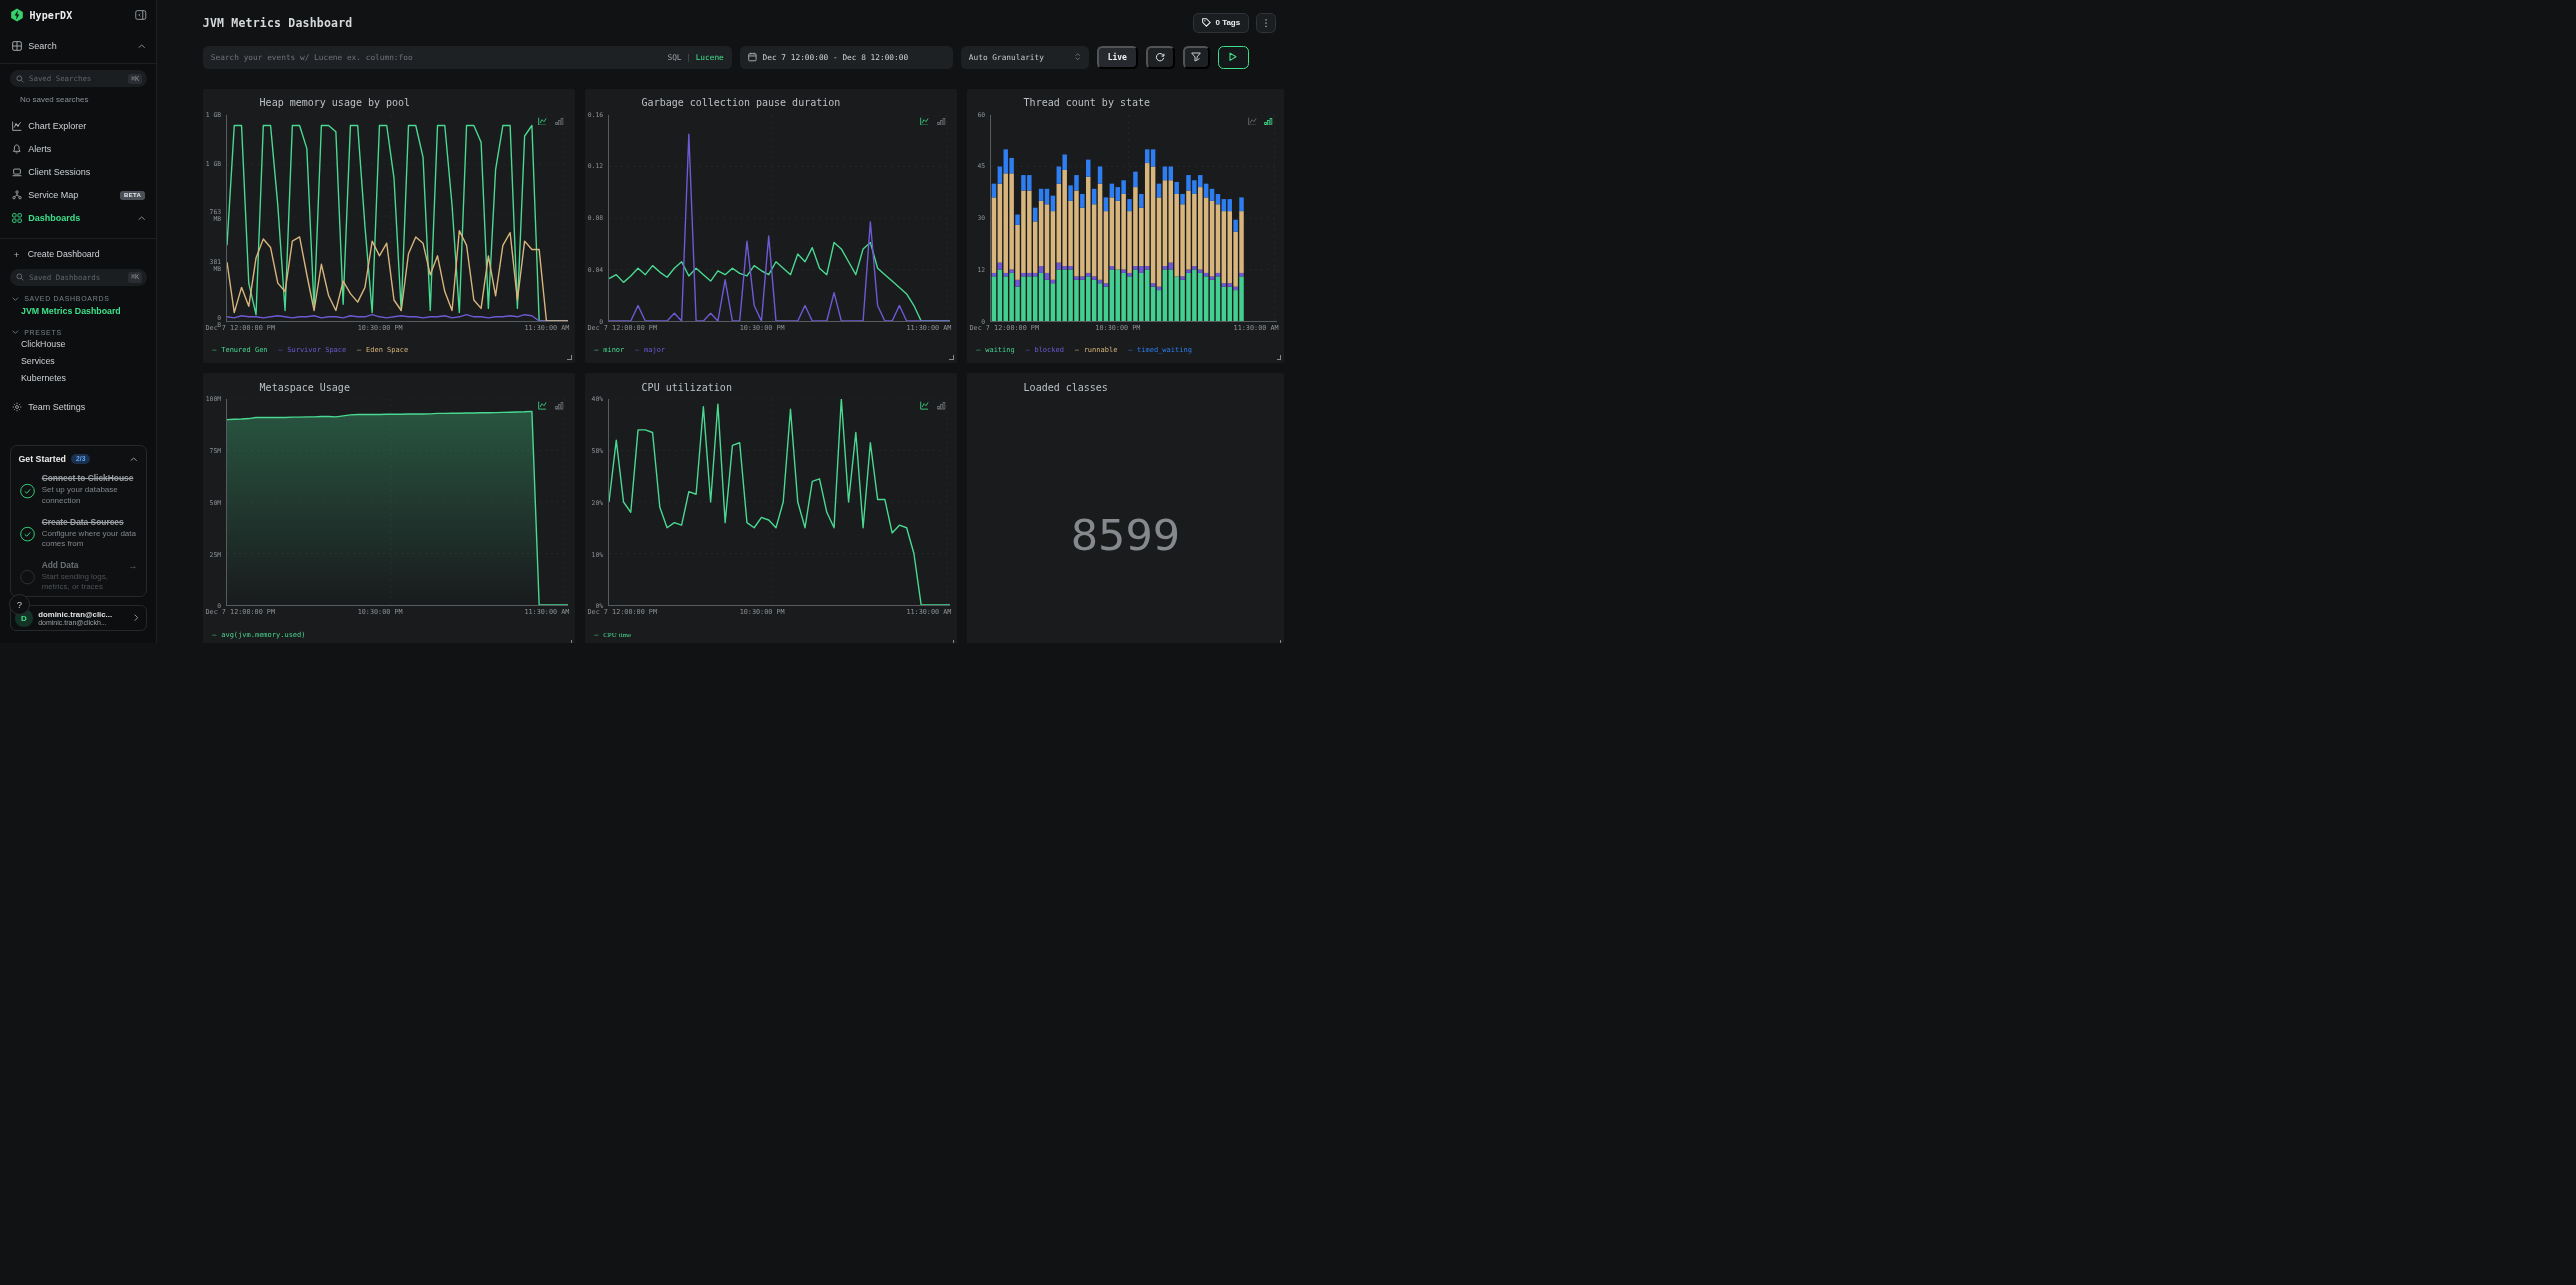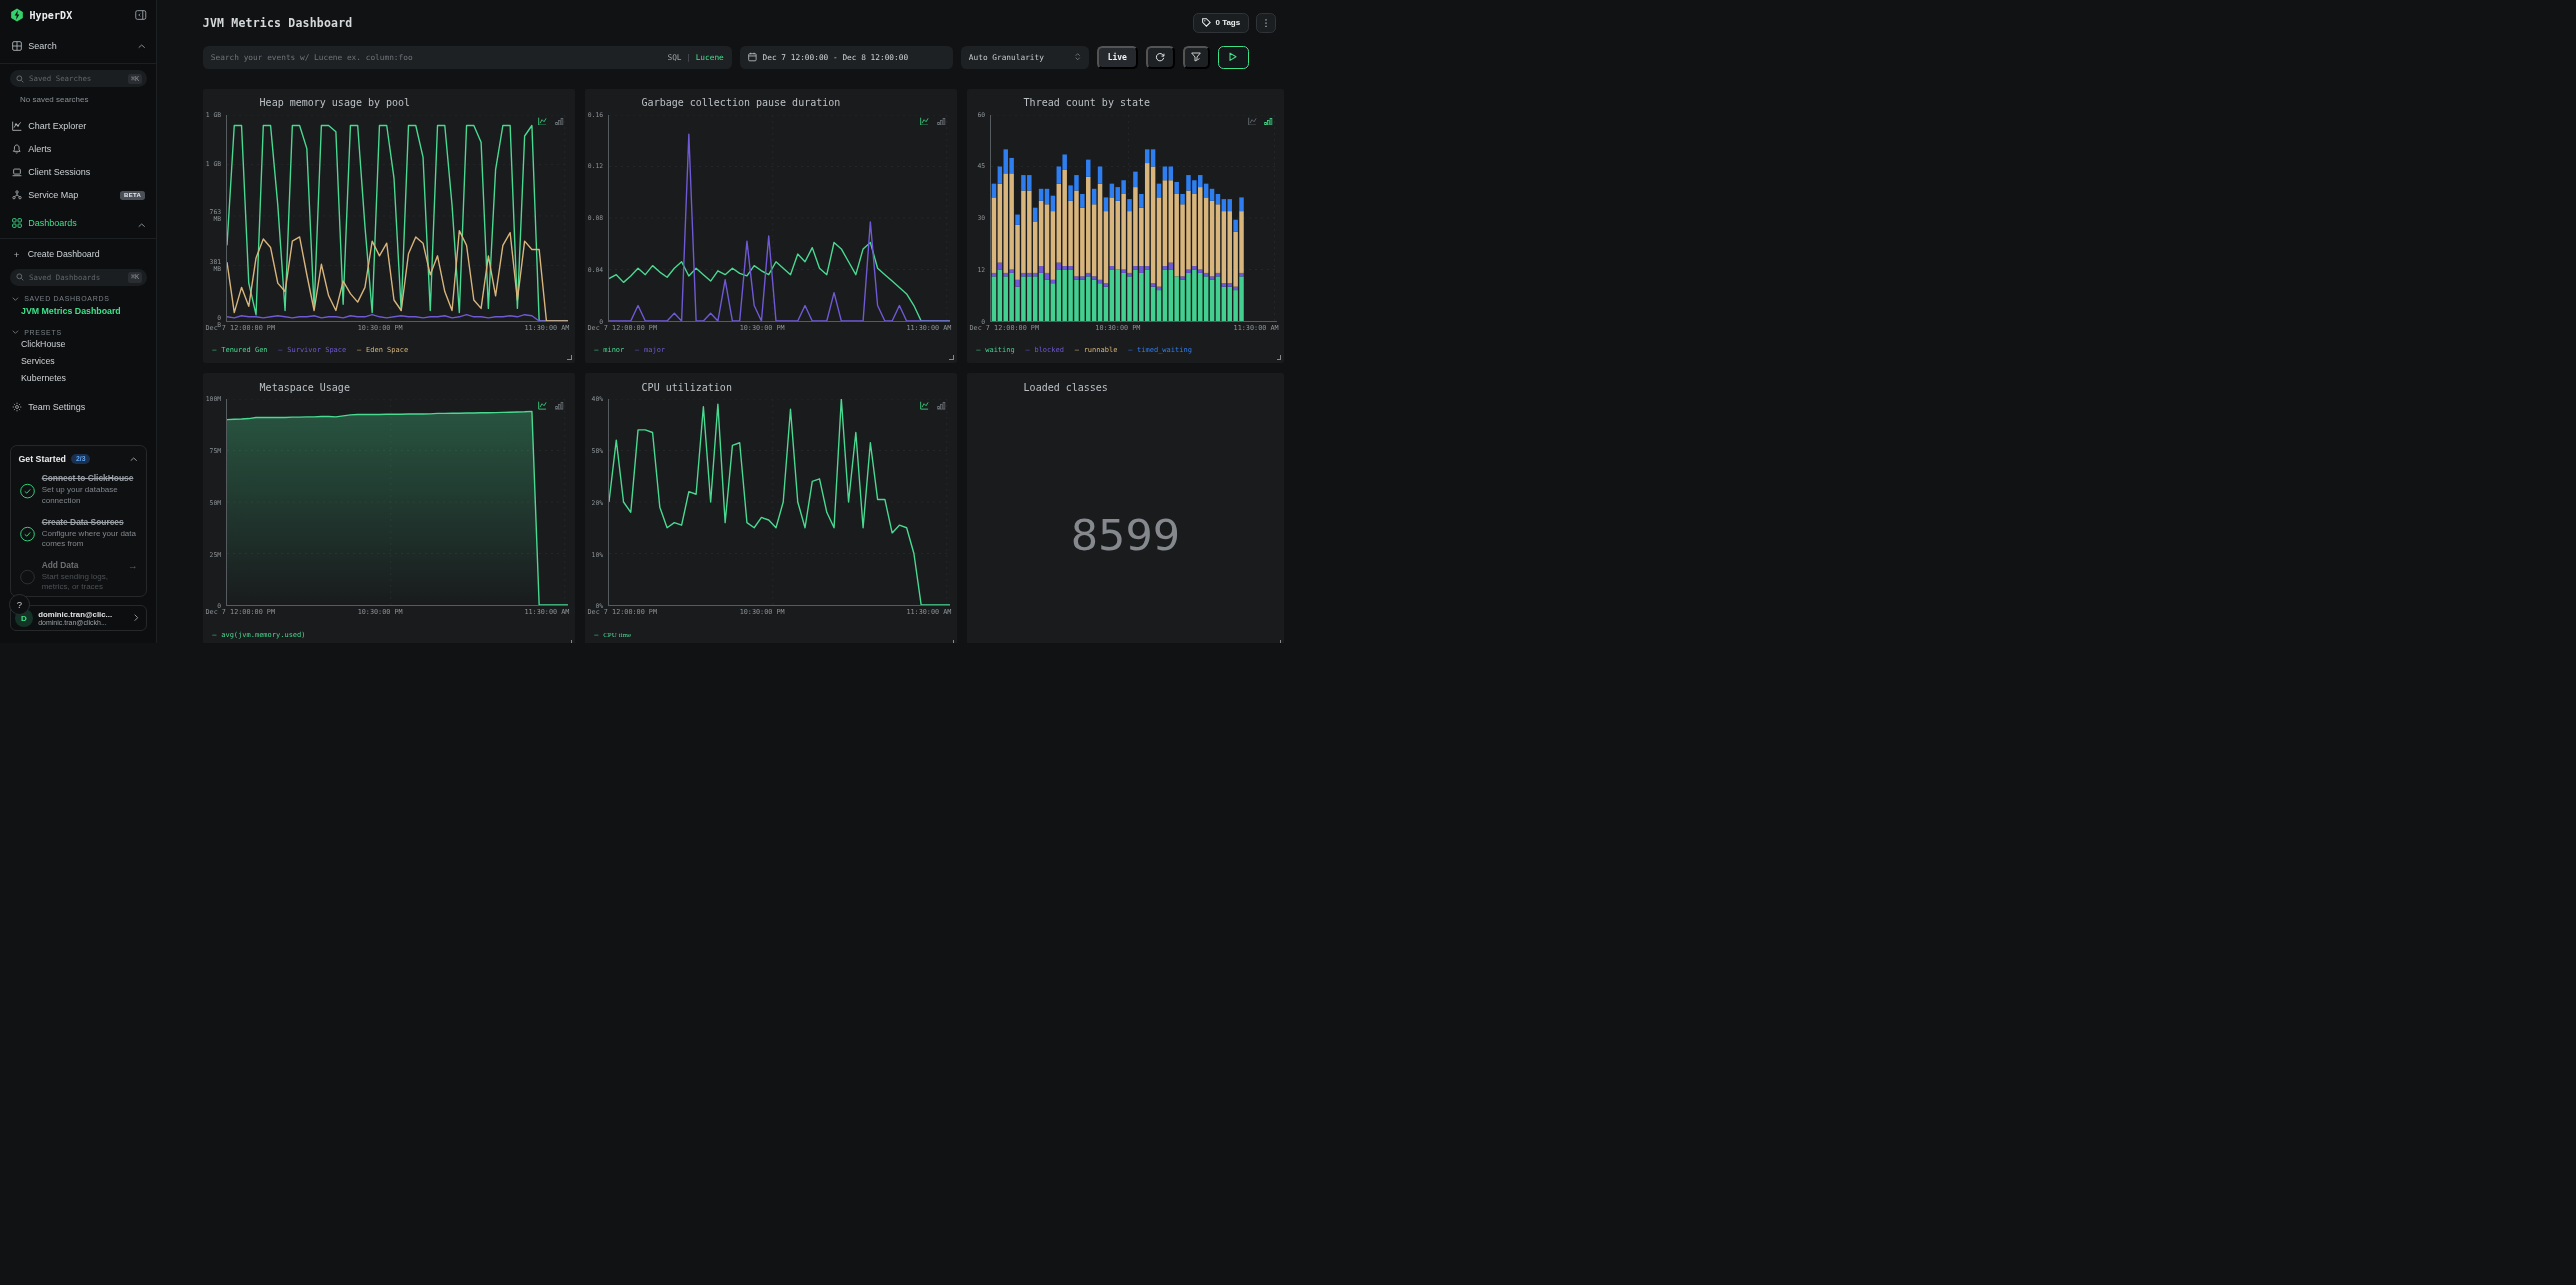--- a/index.html
+++ b/index.html
@@ -26,21 +26,21 @@
                 font-family:"DejaVu Sans Mono", monospace; font-size:7.4px; }
   .pill input::placeholder { color:#5f656b; }
   .pill .mag { color:#6b7076; display:flex; margin-right:4.7px; }
   .kbd { background:#2a2e32; color:#8d9298; font-size:6.8px; border-radius:2.7px; padding:1.4px 2.7px; font-family:"DejaVu Sans Mono", monospace; white-space:nowrap; }
 
   .empty-note { color:#8b9095; font-size:8px; margin:8px 0 0 20px; }
 
   .menu { margin-top:12px; }
   .menu .s-row { height:19.6px; margin-bottom:3.4px; }
   .badge-beta { margin-left:auto; background:#4a4f58; color:#e8eaec; font-size:6px; font-weight:700; border-radius:2.7px; padding:1.7px 4px; letter-spacing:0.3px; }
-  .row-active { color:#3fe08a; font-weight:400;align-items:flex-end; }
+  .row-active { color:#3fe08a; font-weight:700; }
   .row-active .ic { color:#3fe08a; }
 
   .create-row { display:flex; align-items:center; color:#d0d3d6; font-size:8.8px; padding:0 10.8px; height:16px; margin-top:6.8px; cursor:pointer; }
   .create-row .plus { color:#aeb3b8; font-size:9.5px; width:11.5px; margin-right:5.4px; text-align:center; }
 
   .group-h { display:flex; align-items:center; color:#7b8187; font-size:7px; letter-spacing:0.7px; margin:9.5px 0 0 12px; cursor:pointer; }
   .group-h .gchev { display:flex; margin-right:5.4px; color:#7b8187; }
   .sub-item { color:#cfd3d6; font-size:8.8px; padding:3.4px 0 3.4px 21px; cursor:pointer; }
   .sub-item.active { color:#3fe08a; font-weight:700; }
 

